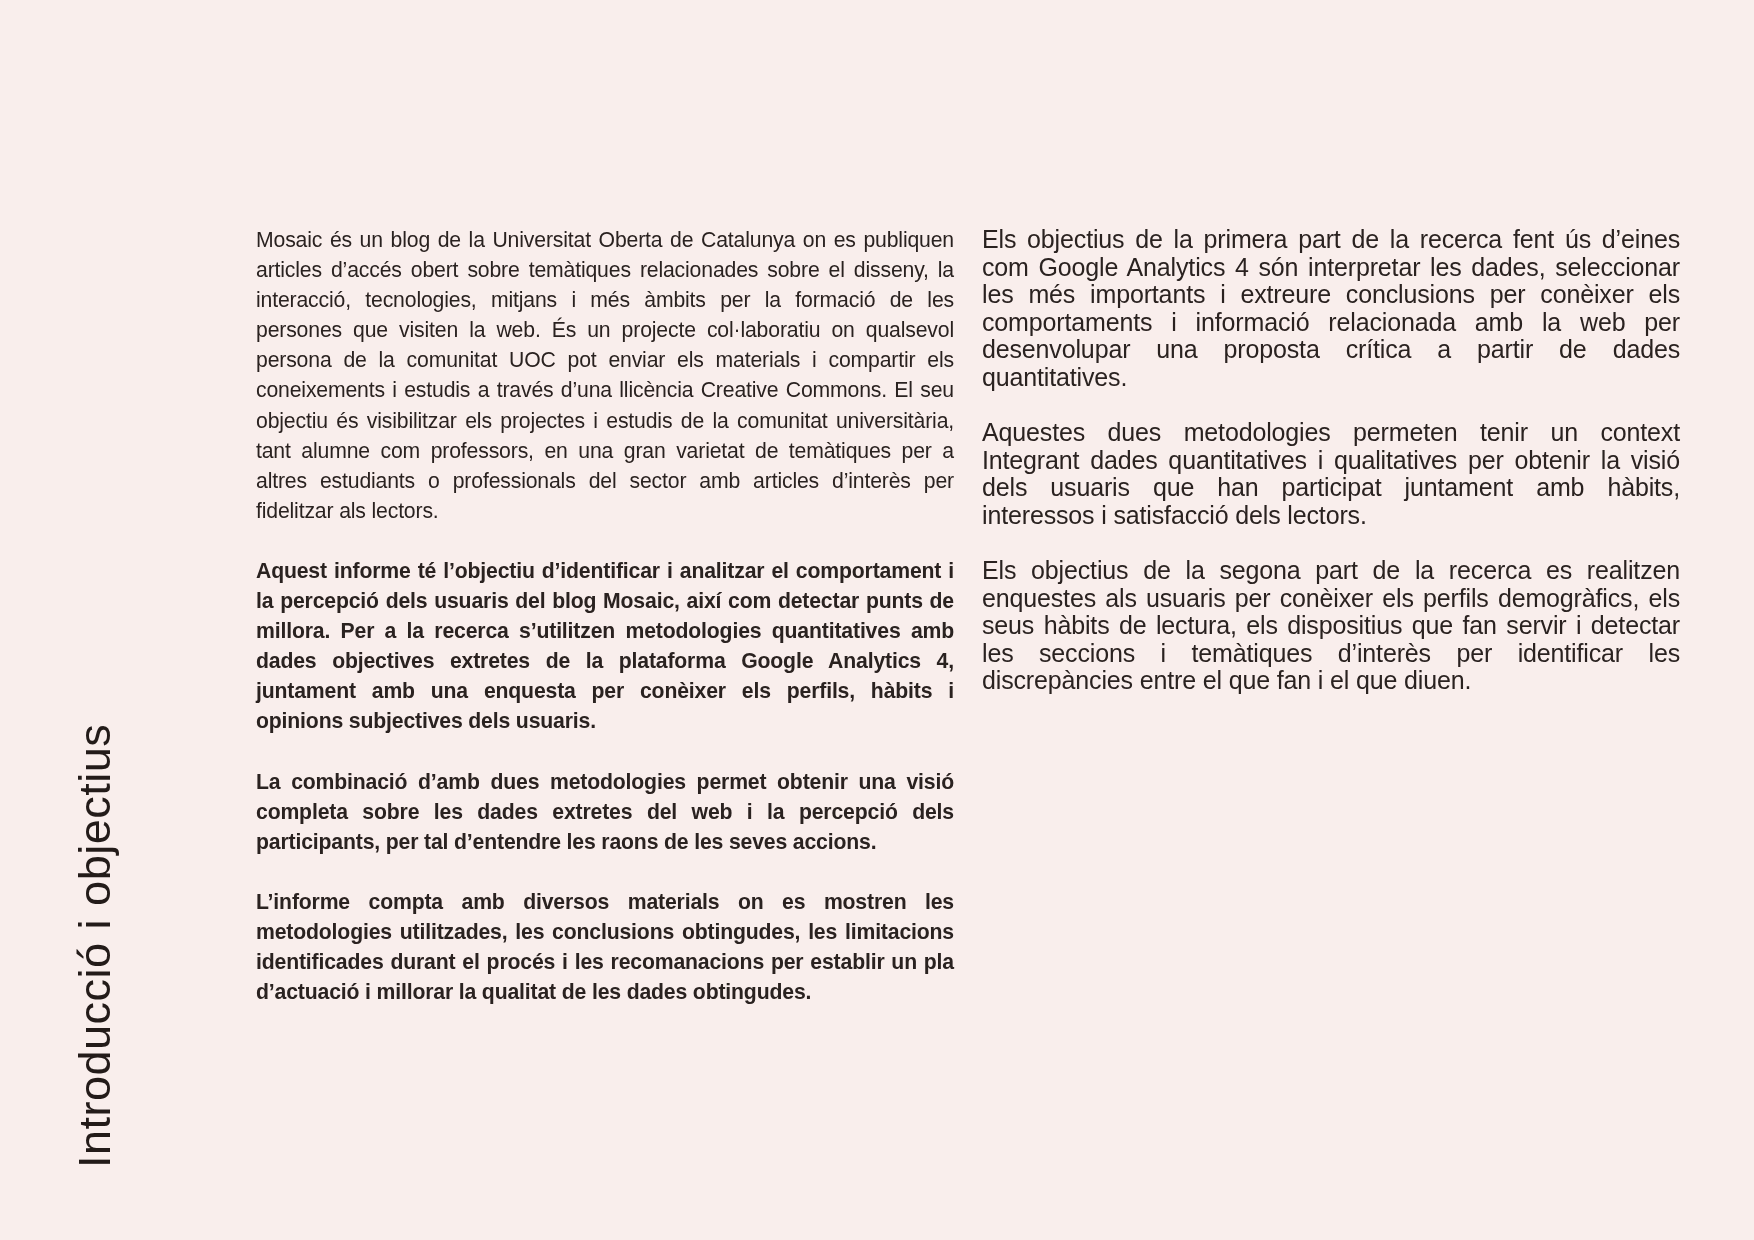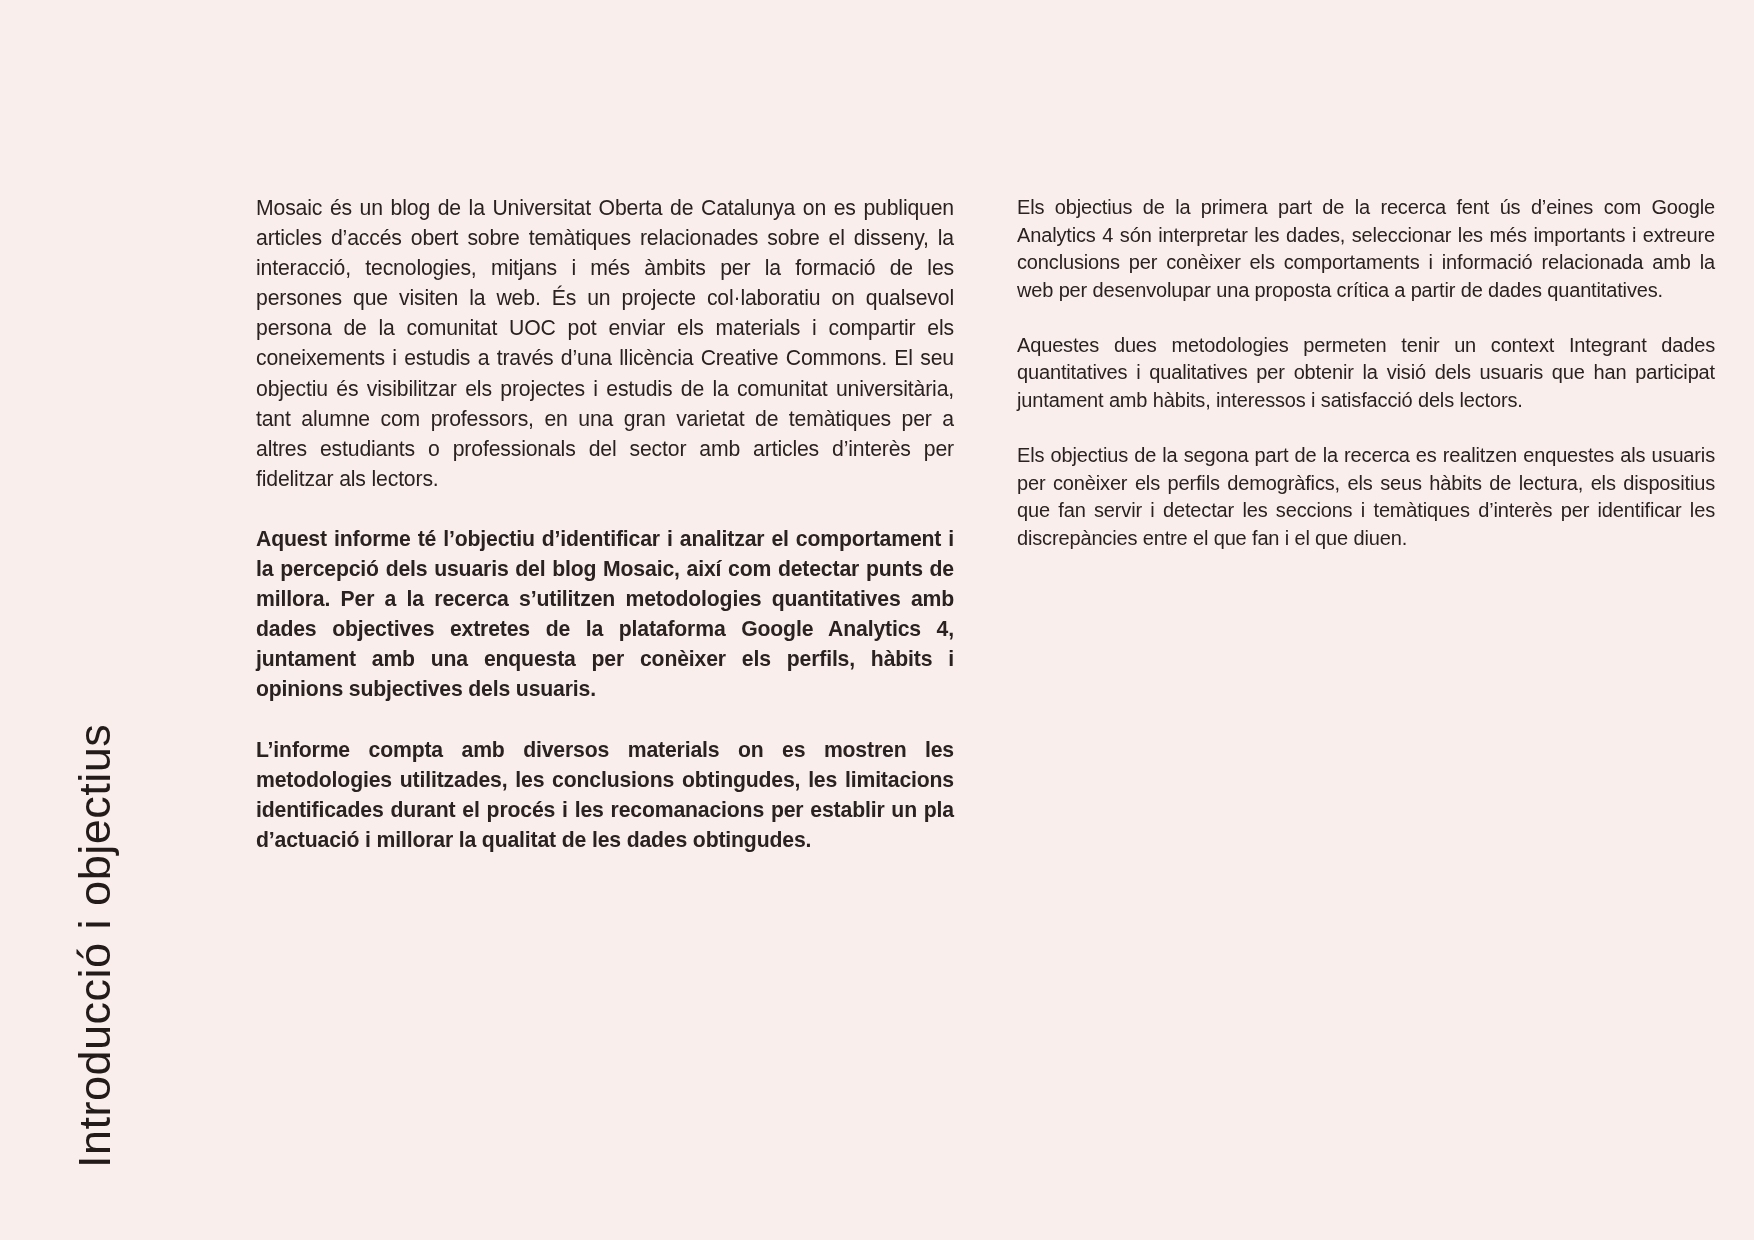--- a/index.html
+++ b/index.html
@@ -30,54 +30,56 @@
       font-size: 45px;
       letter-spacing: 0.5px;
       line-height: 45px;
       color: #231b19;
       height: 48px;
     }
     .col {
       position: absolute;
       text-align: justify;
       hyphens: none;
+      margin-top: 32px;
     }
     .col-left {
       left: 256px;
       top: 193px;
       width: 698px;
       font-size: 21.2px;
       line-height: 30.1px;
       letter-spacing: -0.15px;
     }
     .col-right {
-      left: 1017px;
+      left: 982px;
       top: 194px;
       width: 698px;
-      font-size: 20px;
+      font-size: 25px;
       line-height: 27.6px;
       letter-spacing: -0.15px;
     }
     .col p {
       margin: 0;
       text-align-last: left;
     }
     .col-left p + p { margin-top: 30px; font-weight: bold; }
     .col-right p + p { margin-top: 27.5px; }
   </style>
 </head>
 <body>
 
 <div class="page">
 
   <div class="vertical-title">Introducció i objectius</div>
 
   <div class="col col-left">
     <p>Mosaic és un blog de la Universitat Oberta de Catalunya on es publiquen articles d’accés obert sobre temàtiques relacionades sobre el disseny, la interacció, tecnologies, mitjans i més àmbits per la formació de les persones que visiten la web. És un projecte col·laboratiu on qualsevol persona de la comunitat UOC pot enviar els materials i compartir els coneixements i estudis a través d’una llicència Creative Commons. El seu objectiu és visibilitzar els projectes i estudis de la comunitat universitària, tant alumne com professors, en una gran varietat de temàtiques per a altres estudiants o professionals del sector amb articles d’interès per fidelitzar als lectors.</p>
     <p>Aquest informe té l’objectiu d’identificar i analitzar el comportament i la percepció dels usuaris del blog Mosaic, així com detectar punts de millora. Per a la recerca s’utilitzen metodologies quantitatives amb dades objectives extretes de la plataforma Google Analytics 4, juntament amb una enquesta per conèixer els perfils, hàbits i opinions subjectives dels usuaris.</p>
+    <p>La combinació d’amb dues metodologies permet obtenir una visió completa sobre les dades extretes del web i la percepció dels participants, per tal d’entendre les raons de les seves accions.</p>
     <p>L’informe compta amb diversos materials on es mostren les metodologies utilitzades, les conclusions obtingudes, les limitacions identificades durant el procés i les recomanacions per establir un pla d’actuació i millorar la qualitat de les dades obtingudes.</p>
   </div>
 
   <div class="col col-right">
     <p>Els objectius de la primera part de la recerca fent ús d’eines com Google Analytics 4 són interpretar les dades, seleccionar les més importants i extreure conclusions per conèixer els comportaments i informació relacionada amb la web per desenvolupar una proposta crítica a partir de dades quantitatives.</p>
     <p>Aquestes dues metodologies permeten tenir un context Integrant dades quantitatives i qualitatives per obtenir la visió dels usuaris que han participat juntament  amb hàbits, interessos i satisfacció dels lectors.</p>
     <p>Els objectius de la segona part de la recerca es realitzen enquestes als usuaris per conèixer els perfils demogràfics, els seus hàbits de lectura, els dispositius que fan servir i detectar les seccions i temàtiques d’interès per identificar les discrepàncies entre el que fan i el que diuen.</p>
   </div>
 
 </div>

